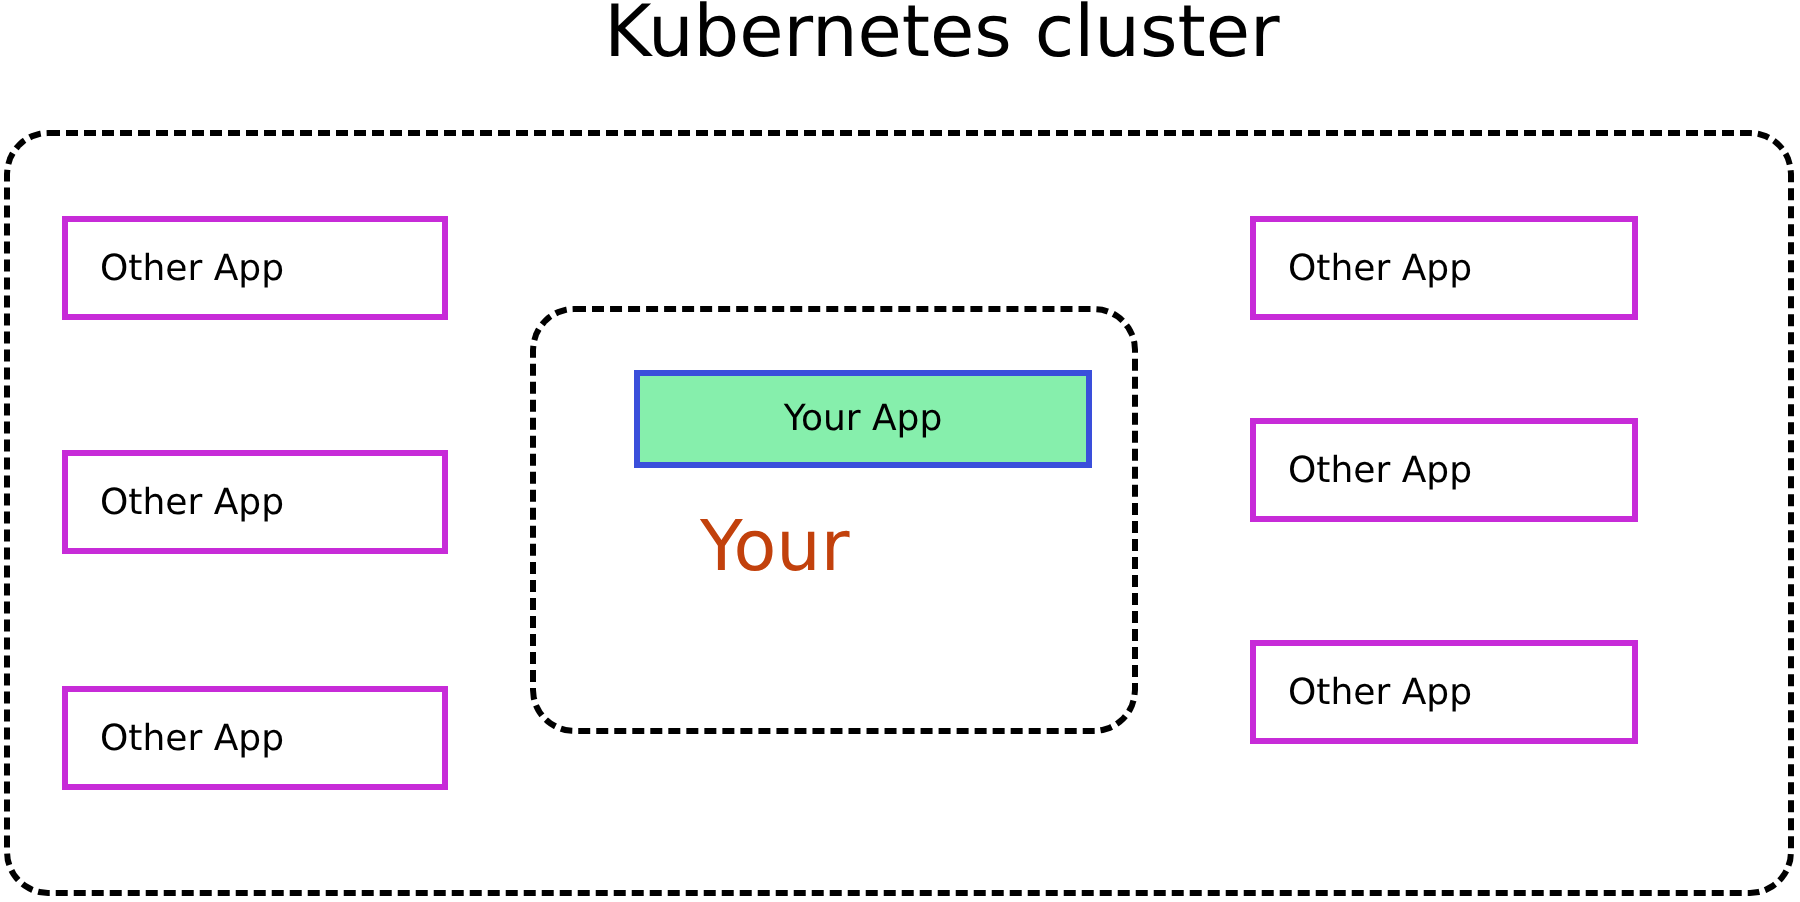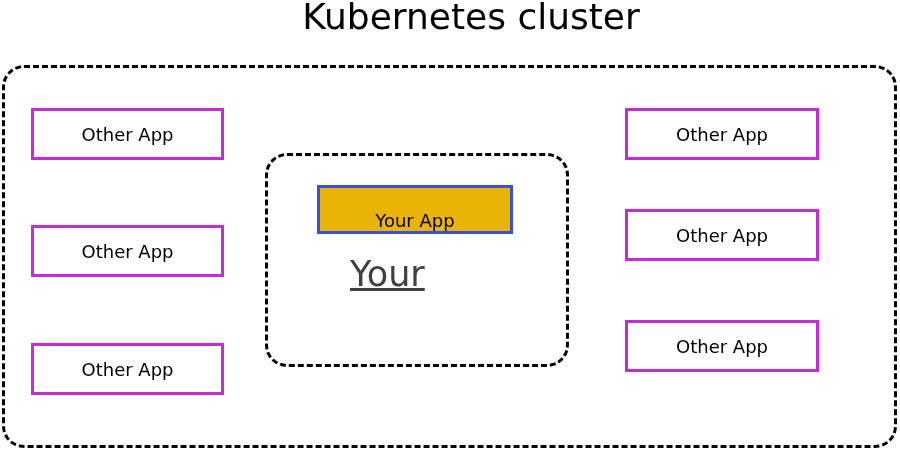--- a/index.html
+++ b/index.html
@@ -42,24 +42,24 @@
   }
   .app-box {
     position: absolute;
     box-sizing: border-box;
     width: 193px;
     height: 52px;
     border: 3px solid #C72BD8;
     background: #ffffff;
     display: flex;
     align-items: center;
-    justify-content: center;
     font-size: 18px;
     color: #000000;
     white-space: nowrap;
+    padding-left: 16px;
   }
   .left-1 { left: 31px;  top: 108px; }
   .left-2 { left: 31px;  top: 225px; }
   .left-3 { left: 31px;  top: 343px; }
   .right-1 { left: 625px; top: 108px; width: 194px; }
   .right-2 { left: 625px; top: 209px; width: 194px; }
   .right-3 { left: 625px; top: 320px; width: 194px; }
   .laptop-boundary {
     position: absolute;
     left: 265px;
@@ -67,42 +67,41 @@
     width: 304px;
     height: 214px;
     box-sizing: border-box;
     border: 3px dashed #000000;
     border-radius: 22px;
   }
   .your-app-box {
     position: absolute;
     left: 317px;
     top: 185px;
-    width: 196px;
+    width: 229px;
     height: 49px;
     box-sizing: border-box;
     border: 3px solid #3A4FDB;
-    background: #eab308;
+    background: #86efac;
     display: flex;
-    align-items: flex-end;
+    align-items: center;
     justify-content: center;
     font-size: 18px;
     color: #000000;
     white-space: nowrap;
   }
   .laptop-caption {
     position: absolute;
     left: 350px;
     top: 251px;
     font-size: 35px;
     line-height: 47px;
-    color: #404040;
+    color: #c2410c;
     text-align: right;
     white-space: nowrap;
-    text-decoration: underline;
   }
 </style>
 </head>
 <body>
 
 <div class="diagram">
 
   <div class="title">
     <span>Kubernetes cluster</span>
   </div>

